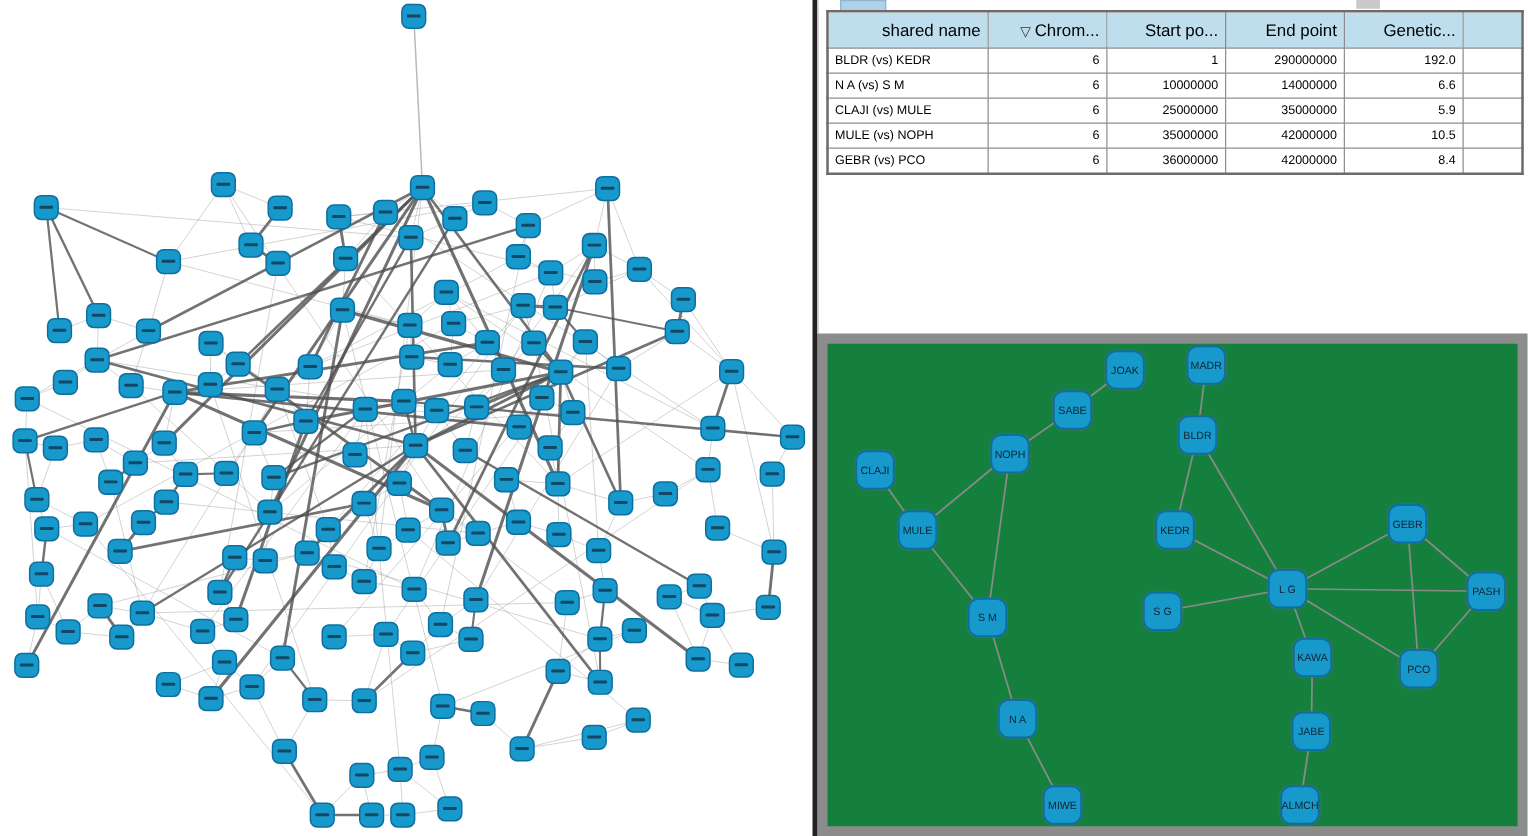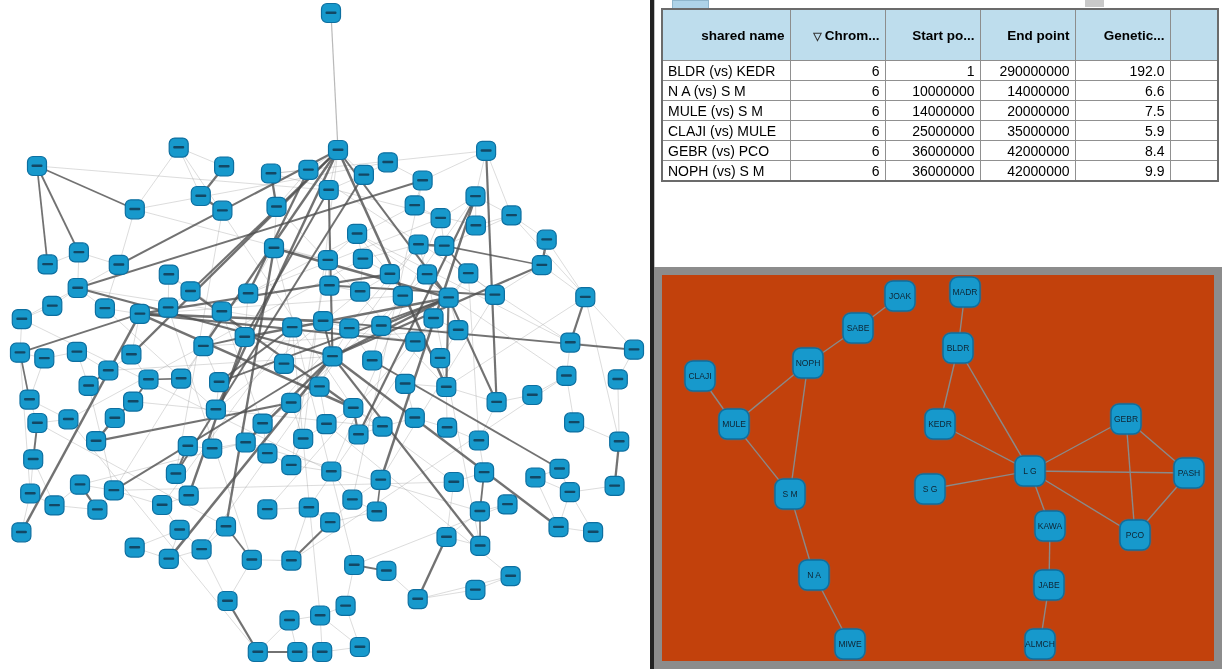--- a/index.html
+++ b/index.html
@@ -13,30 +13,30 @@
   
   .v-divider{position:absolute;left:650px;top:0;width:4px;height:669px;background:#222222;}
 
   
   .table-panel{position:absolute;left:654px;top:0;width:568px;height:267px;background:#ffffff;border-left:1px solid #c2c2c2;}
   .strip{position:absolute;left:0;top:0;width:568px;height:8px;background:#ffffff;}
   .tab-frag{position:absolute;left:17px;top:0;width:35px;height:7px;background:#aed3e8;border:1px solid #8fb6cc;border-bottom:none;}
   .scroll-frag{position:absolute;left:430px;top:0;width:19px;height:7px;background:#c9c9c9;}
 
   table.data{position:absolute;left:6px;top:8px;border-collapse:collapse;table-layout:fixed;background:#ffffff;border:2px solid #6b6b6b;}
-  table.data th{background:#bedded;color:#000000;font-weight:700;font-size:13.5px;height:28px;
-    border:1px solid #8d8d8d;text-align:right;padding:11px 5px;overflow:hidden;white-space:nowrap;margin-left:40px;}
-  table.data td{background:#ffffff;color:#000000;font-size:14px;height:19px;border:1px solid #909090;
+  table.data th{background:#bedded;color:#000000;font-weight:400;font-size:13.5px;height:28px;
+    border:1px solid #8d8d8d;text-align:right;padding:0 5px;overflow:hidden;white-space:nowrap;margin-left:40px;}
+  table.data td{background:#ffffff;color:#000000;font-size:10px;height:19px;border:1px solid #909090;
     padding:0 5px;overflow:hidden;white-space:nowrap;}
   td.al{text-align:left;} td.ar{text-align:right;}
   th.empty,td.empty{border-right:none;}
   .sort-glyph{font-size:11px;color:#333333;padding-right:3px;}
 
   
-  .net-panel{position:absolute;left:654px;top:267px;width:552px;height:386px;border:8px solid #8c8c8c;background:#c2410c;}
+  .net-panel{position:absolute;left:654px;top:267px;width:552px;height:386px;border:8px solid #8c8c8c;background:#15803d;}
   .net-panel svg{display:block;}
 
   svg text{font-family:"Liberation Sans",sans-serif;}
 </style>
 </head>
 <body>
 
 <div class="app">
 
   <div class="big-net-wrap">
@@ -1017,49 +1017,41 @@
           </tr>
           <tr>
             <td class="al">N A (vs) S M</td>
             <td class="ar">6</td>
             <td class="ar">10000000</td>
             <td class="ar">14000000</td>
             <td class="ar">6.6</td>
             <td class="ar empty"></td>
           </tr>
           <tr>
-            <td class="al">MULE (vs) S M</td>
-            <td class="ar">6</td>
-            <td class="ar">14000000</td>
-            <td class="ar">20000000</td>
-            <td class="ar">7.5</td>
-            <td class="ar empty"></td>
-          </tr>
-          <tr>
             <td class="al">CLAJI (vs) MULE</td>
             <td class="ar">6</td>
             <td class="ar">25000000</td>
             <td class="ar">35000000</td>
             <td class="ar">5.9</td>
             <td class="ar empty"></td>
           </tr>
           <tr>
+            <td class="al">MULE (vs) NOPH</td>
+            <td class="ar">6</td>
+            <td class="ar">35000000</td>
+            <td class="ar">42000000</td>
+            <td class="ar">10.5</td>
+            <td class="ar empty"></td>
+          </tr>
+          <tr>
             <td class="al">GEBR (vs) PCO</td>
             <td class="ar">6</td>
             <td class="ar">36000000</td>
             <td class="ar">42000000</td>
             <td class="ar">8.4</td>
-            <td class="ar empty"></td>
-          </tr>
-          <tr>
-            <td class="al">NOPH (vs) S M</td>
-            <td class="ar">6</td>
-            <td class="ar">36000000</td>
-            <td class="ar">42000000</td>
-            <td class="ar">9.9</td>
             <td class="ar empty"></td>
           </tr>
         </tbody>
     </table>
   </div>
 
   <div class="net-panel">
     <svg id="small-net" width="552" height="386" xmlns="http://www.w3.org/2000/svg">
         <line x1="238" y1="21" x2="196" y2="53" stroke="#8a8a8a" stroke-width="1.4"></line>
         <line x1="196" y1="53" x2="146" y2="88" stroke="#8a8a8a" stroke-width="1.4"></line>

